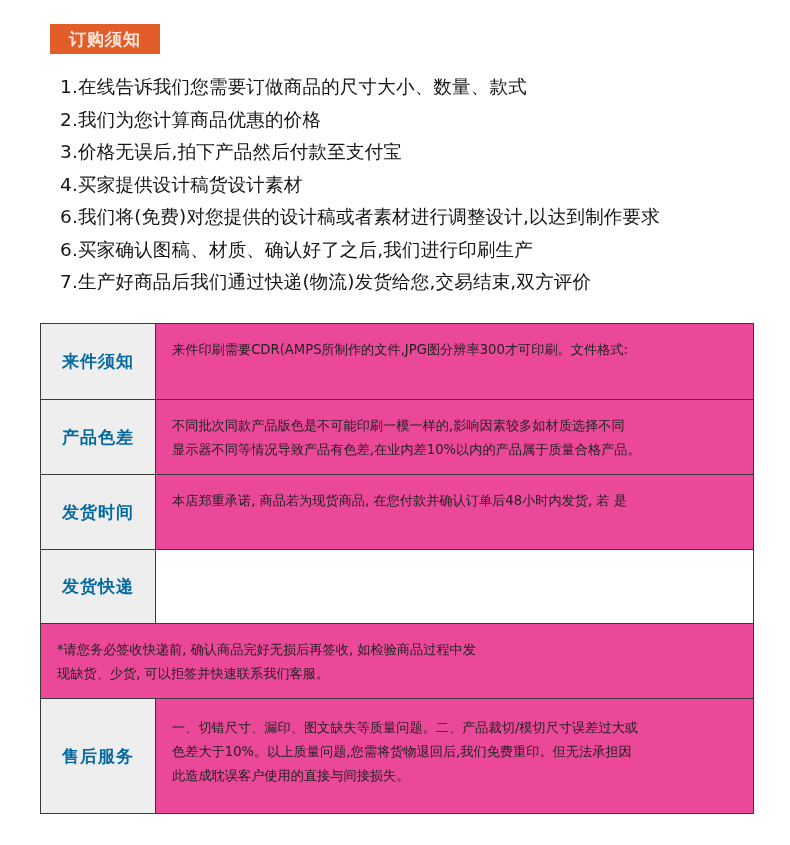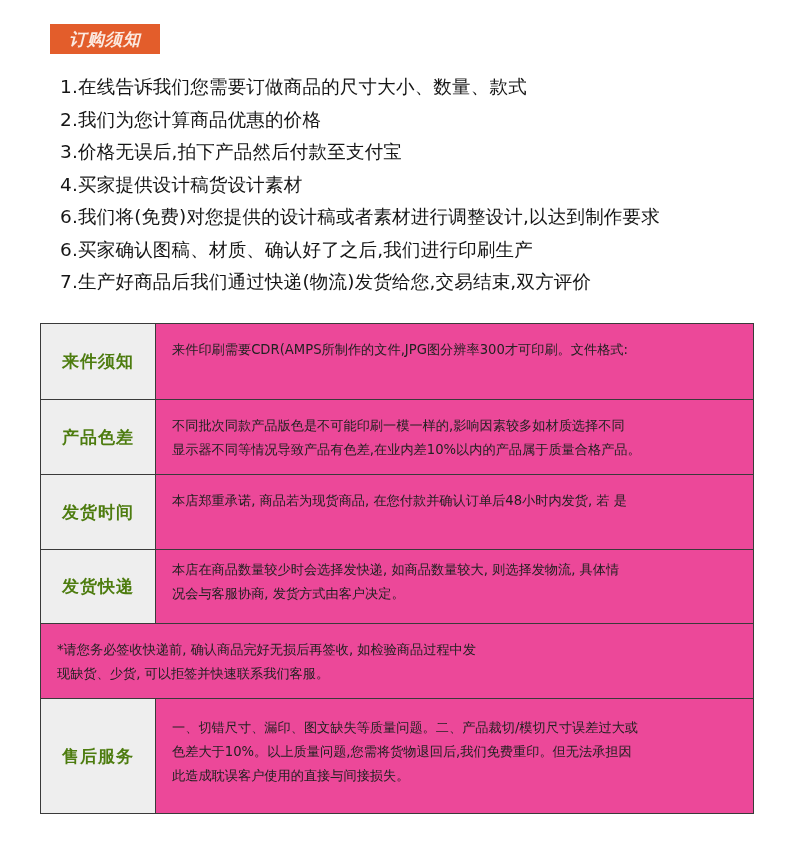--- a/index.html
+++ b/index.html
@@ -20,21 +20,20 @@
       top: 24px;
       width: 110px;
       height: 30px;
       background: #e35d2b;
       color: #fbe9e0;
       font-size: 17px;
       font-weight: bold;
       line-height: 30px;
       text-align: center;
       letter-spacing: 1px;
-      font-style: italic;
     }
     .steps {
       position: absolute;
       left: 60px;
       top: 71px;
       width: 720px;
       list-style: none;
     }
     .steps li {
       height: 32.5px;
@@ -60,21 +59,21 @@
     .row-label {
       width: 115px;
       flex: 0 0 115px;
       background: #eeeeee;
       border-right: 1.5px solid #3a3a3a;
       display: flex;
       align-items: center;
       justify-content: center;
       font-size: 17px;
       font-weight: bold;
-      color: #4d7c0f;
+      color: #0369a1;
       letter-spacing: 1px;
     }
     .row-content {
       flex: 1;
       padding: 14px 12px 10px 16px;
       font-size: 13.2px;
       line-height: 24px;
       color: #222222;
       background: #ec4899;
     }
@@ -110,24 +109,20 @@
     </div>
   </div>
   <div class="row" style="height:75px;">
     <div class="row-label">发货时间</div>
     <div class="row-content">
       <p>本店郑重承诺, 商品若为现货商品, 在您付款并确认订单后48小时内发货, 若 是</p>
     </div>
   </div>
   <div class="row" style="height:74px;">
     <div class="row-label">发货快递</div>
-    <div class="row-content" style="padding-top:8px;">
-      <p>本店在商品数量较少时会选择发快递, 如商品数量较大, 则选择发物流, 具体情</p>
-      <p>况会与客服协商, 发货方式由客户决定。</p>
-    </div>
   </div>
   <div class="row" style="height:75px;">
     <div class="row-content">
       <p>*请您务必签收快递前, 确认商品完好无损后再签收, 如检验商品过程中发</p>
       <p>现缺货、少货, 可以拒签并快速联系我们客服。</p>
     </div>
   </div>
   <div class="row" style="height:115px;">
     <div class="row-label">售后服务</div>
     <div class="row-content" style="padding-top:17px;">

